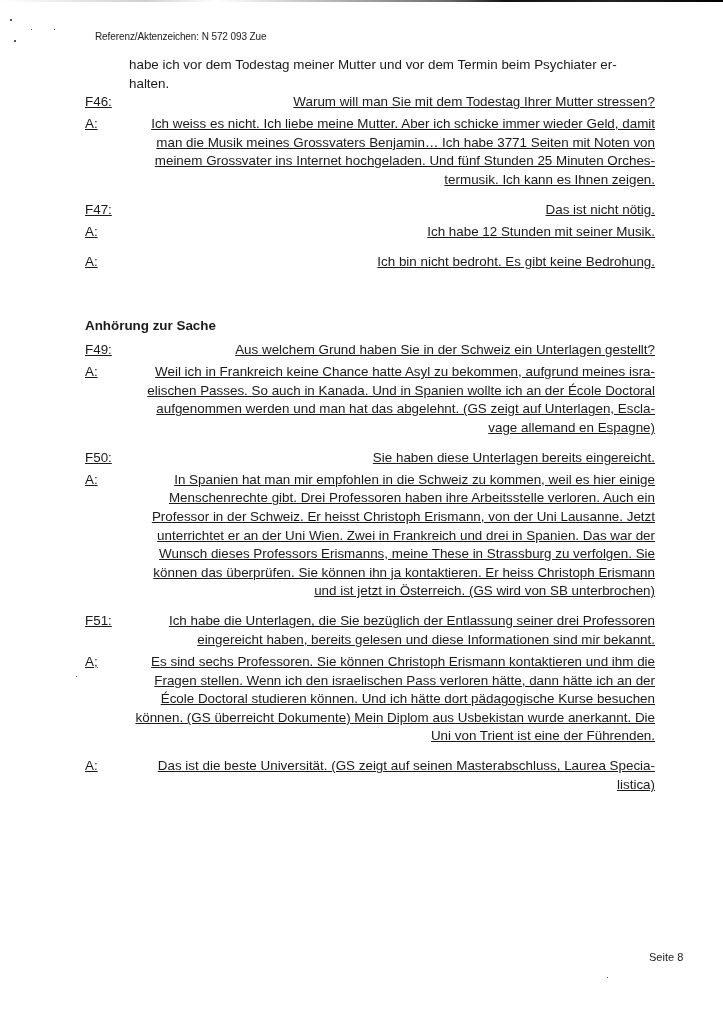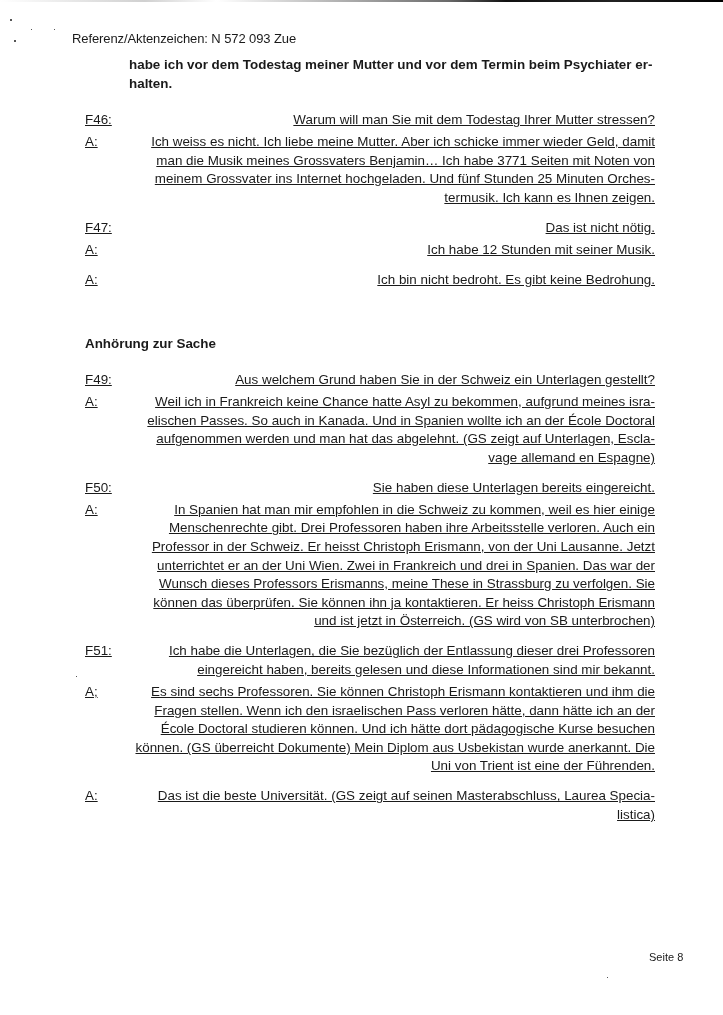--- a/index.html
+++ b/index.html
@@ -18,59 +18,57 @@
     .scan-border {
       position: absolute;
       top: 0;
       left: 0;
       width: 723px;
       height: 2px;
       background: linear-gradient(to right, #ffffff 0%, #d0d0d0 20%, #ffffff 30%, #9a9a9a 52%, #6a6a6a 62%, #111111 70%, #222222 85%, #000000 100%);
     }
     .ref-header {
       position: absolute;
-      left: 72px;
+      left: 95px;
       top: 31px;
-      font-size: 13px;
+      font-size: 10px;
       letter-spacing: -0.1px;
       color: #1a1a1a;
     }
     .content {
       position: absolute;
       left: 85px;
       top: 56px;
       width: 570px;
       font-size: 13.4px;
       line-height: 18.6px;
     }
     .cont-para {
       margin-left: 44px;
-      margin-bottom: 18px;
-      font-weight: bold;
     }
     .qa-block {
       margin-bottom: 11.5px;
       text-decoration: underline;
     }
     .qa-row {
       display: flex;
       margin-bottom: 3.3px;
     }
     .qa-label {
       width: 44px;
       flex: 0 0 44px;
     }
     .qa-text {
       flex: 1;
       text-align: right;
     }
     .section-heading {
       font-weight: bold;
       margin-top: 45px;
-      margin-bottom: 18px;
+      margin-bottom: 6px;
     }
     .page-number {
       position: absolute;
       left: 649px;
       top: 951px;
       font-size: 11px;
       color: #1a1a1a;
     }
     .speck {
       position: absolute;
@@ -149,21 +147,21 @@
       </div>
       <div class="qa-row">
         <span class="qa-label">A:</span>
         <span class="qa-text">In Spanien hat man mir empfohlen in die Schweiz zu kommen, weil es hier einige Menschenrechte gibt. Drei Professoren haben ihre Arbeitsstelle verloren. Auch ein Professor in der Schweiz. Er heisst Christoph Erismann, von der Uni Lausanne. Jetzt unterrichtet er an der Uni Wien. Zwei in Frankreich und drei in Spanien. Das war der Wunsch dieses Professors Erismanns, meine These in Strassburg zu verfolgen. Sie können das überprüfen. Sie können ihn ja kontaktieren. Er heiss Christoph Erismann und ist jetzt in Österreich. (GS wird von SB unterbrochen)</span>
       </div>
     </div>
 
     <div class="qa-block">
       <div class="qa-row">
         <span class="qa-label">F51:</span>
-        <span class="qa-text">Ich habe die Unterlagen, die Sie bezüglich der Entlassung dieser drei Professoren eingereicht haben, bereits gelesen und diese Informationen sind mir bekannt.</span>
+        <span class="qa-text">Ich habe die Unterlagen, die Sie bezüglich der Entlassung seiner drei Professoren eingereicht haben, bereits gelesen und diese Informationen sind mir bekannt.</span>
       </div>
       <div class="qa-row">
         <span class="qa-label">A;</span>
         <span class="qa-text">Es sind sechs Professoren. Sie können Christoph Erismann kontaktieren und ihm die Fragen stellen. Wenn ich den israelischen Pass verloren hätte, dann hätte ich an der École Doctoral studieren können. Und ich hätte dort pädagogische Kurse besuchen können. (GS überreicht Dokumente) Mein Diplom aus Usbekistan wurde anerkannt. Die Uni von Trient ist eine der Führenden.</span>
       </div>
     </div>
 
     <div class="qa-block">
       <div class="qa-row">
         <span class="qa-label">A:</span>

